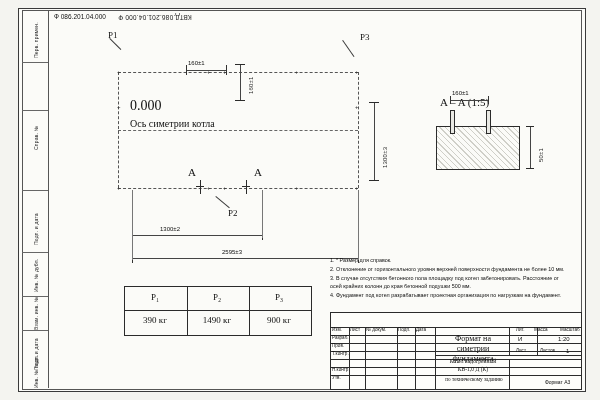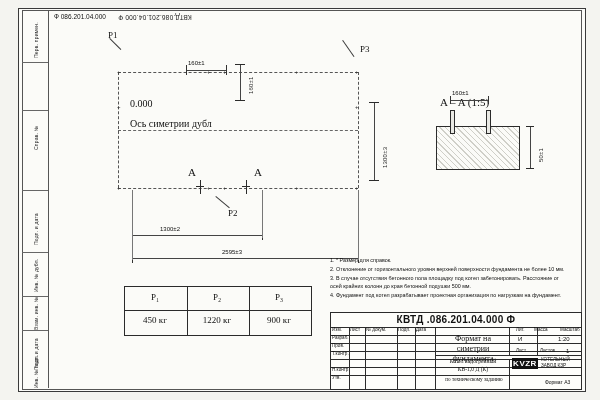--- a/index.html
+++ b/index.html
@@ -171,28 +171,28 @@
   <div class="crossmark" style="left:117px;top:185px;">+</div>
   <div class="crossmark" style="left:207px;top:185px;">+</div>
   <div class="crossmark" style="left:223px;top:185px;">+</div>
   <div class="crossmark" style="left:295px;top:185px;">+</div>
   <div class="crossmark" style="left:355px;top:185px;">+</div>
 
   <div class="thin-h" style="left:110px;top:38px;width:16px;transform:rotate(45deg);transform-origin:left top;"></div>
   <div class="lbl" style="left:108px;top:30px;font-family:'Liberation Serif',serif;font-size:9px;">P1</div>
 
   <div class="thin-h" style="left:343px;top:40px;width:20px;transform:rotate(55deg);transform-origin:left top;"></div>
-  <div class="lbl" style="left:360px;top:44px;font-family:'Liberation Serif',serif;font-size:9px;">P3</div>
+  <div class="lbl" style="left:360px;top:32px;font-family:'Liberation Serif',serif;font-size:9px;">P3</div>
 
   <div class="thin-h" style="left:216px;top:196px;width:18px;transform:rotate(40deg);transform-origin:left top;"></div>
   <div class="lbl" style="left:228px;top:208px;font-family:'Liberation Serif',serif;font-size:9px;">P2</div>
 
-  <div class="lbl hand" style="left:130px;top:98px;font-size:10px;">0.000</div>
-
-  <div class="lbl hand" style="left:130px;top:118px;font-size:10px;">Ось симетрии дубл</div>
+  <div class="lbl hand" style="left:130px;top:98px;font-size:14px;">0.000</div>
+
+  <div class="lbl hand" style="left:130px;top:118px;font-size:10px;">Ось симетрии котла</div>
   <div class="thin-h" style="left:118px;top:130px;width:240px;border-top:1px dashed #666;"></div>
 
   <div class="lbl hand" style="left:188px;top:166px;font-size:11px;">A</div>
   <div class="lbl hand" style="left:254px;top:166px;font-size:11px;">A</div>
   <div class="ln v" style="left:200px;top:180px;height:14px;"></div>
   <div class="ln v" style="left:246px;top:180px;height:14px;"></div>
   <div class="ln h" style="left:196px;top:186px;width:8px;"></div>
   <div class="ln h" style="left:242px;top:186px;width:8px;"></div>
 
   <div class="dim-h" style="left:186px;top:70px;width:40px;"></div>
@@ -246,22 +246,22 @@
   </div>
 
   <div class="load-table">
     <div class="col" style="left:62px;"></div>
     <div class="col" style="left:124px;"></div>
     <div class="rowline"></div>
   </div>
   <div class="lt-cell" style="left:124px;top:292px;width:62px;">P₁</div>
   <div class="lt-cell" style="left:186px;top:292px;width:62px;">P₂</div>
   <div class="lt-cell" style="left:248px;top:292px;width:62px;">P₃</div>
-  <div class="lt-cell" style="left:124px;top:315px;width:62px;">450 кг</div>
-  <div class="lt-cell" style="left:186px;top:315px;width:62px;">1220 кг</div>
+  <div class="lt-cell" style="left:124px;top:315px;width:62px;">390 кг</div>
+  <div class="lt-cell" style="left:186px;top:315px;width:62px;">1490 кг</div>
   <div class="lt-cell" style="left:248px;top:315px;width:62px;">900 кг</div>
 
   <div class="notes">
     <div>1. * Размер для справок.</div>
     <div>2. Отклонение от горизонтального уровня верхней поверхности фундамента не более 10 мм.</div>
     <div>3. В случае отсутствия бетонного пола площадку под котел забетонировать. Расстояние от осей крайних колонн до края бетонной подушки 500 мм.</div>
     <div>4. Фундамент под котел разрабатывает проектная организация по нагрузкам на фундамент.</div>
   </div>
 
   <div class="stamp">
@@ -278,21 +278,20 @@
     <div class="col" style="left:84px;top:14px;height:62px;"></div>
     <div class="col" style="left:104px;top:14px;height:62px;"></div>
     <div class="col" style="left:178px;top:14px;height:28px;"></div>
     <div class="col" style="left:206px;top:14px;height:28px;"></div>
     <div class="col" style="left:178px;top:46px;height:30px;"></div>
     <div class="row" style="top:14px;left:104px;width:146px;"></div>
     <div class="row" style="top:22px;left:104px;width:146px;"></div>
     <div class="row" style="top:42px;left:104px;width:146px;"></div>
   </div>
 
-  <div class="st-title">КВТД .086.201.04.000  Ф</div>
 
   <div class="st-small" style="left:332px;top:327px;">Изм.</div>
   <div class="st-small" style="left:350px;top:327px;">Лист</div>
   <div class="st-small" style="left:366px;top:327px;">№ докум.</div>
   <div class="st-small" style="left:398px;top:327px;">Подп.</div>
   <div class="st-small" style="left:416px;top:327px;">Дата</div>
 
   <div class="st-small" style="left:332px;top:335px;">Разраб.</div>
   <div class="st-small" style="left:332px;top:343px;">Пров.</div>
   <div class="st-small" style="left:332px;top:351px;">Т.контр.</div>
@@ -309,21 +308,16 @@
   <div class="st-small" style="left:518px;top:336px;font-size:6px;">И</div>
   <div class="st-small" style="left:558px;top:336px;font-size:6px;">1:20</div>
   <div class="st-small" style="left:516px;top:348px;">Лист</div>
   <div class="st-small" style="left:540px;top:348px;">Листов</div>
   <div class="st-small" style="left:566px;top:348px;font-size:6px;">1</div>
 
   <div class="st-name" style="left:430px;top:358px;width:86px;font-size:5.6px;">Котел водогрейный</div>
   <div class="st-name" style="left:430px;top:366px;width:86px;font-size:5.6px;">КВ-1,0 Д (К)</div>
   <div class="st-name" style="left:424px;top:376px;width:100px;font-size:5.2px;">по техническому заданию</div>
 
-  <div class="logo">
-    <div class="logo-badge">KVZR</div>
-    <div class="logo-t1">КОТЕЛЬНЫЙ</div>
-    <div class="logo-t2">ЗАВОД КЗР</div>
-  </div>
 
   <div class="format">Формат А3</div>
 
 </div>
 
 </body></html>

